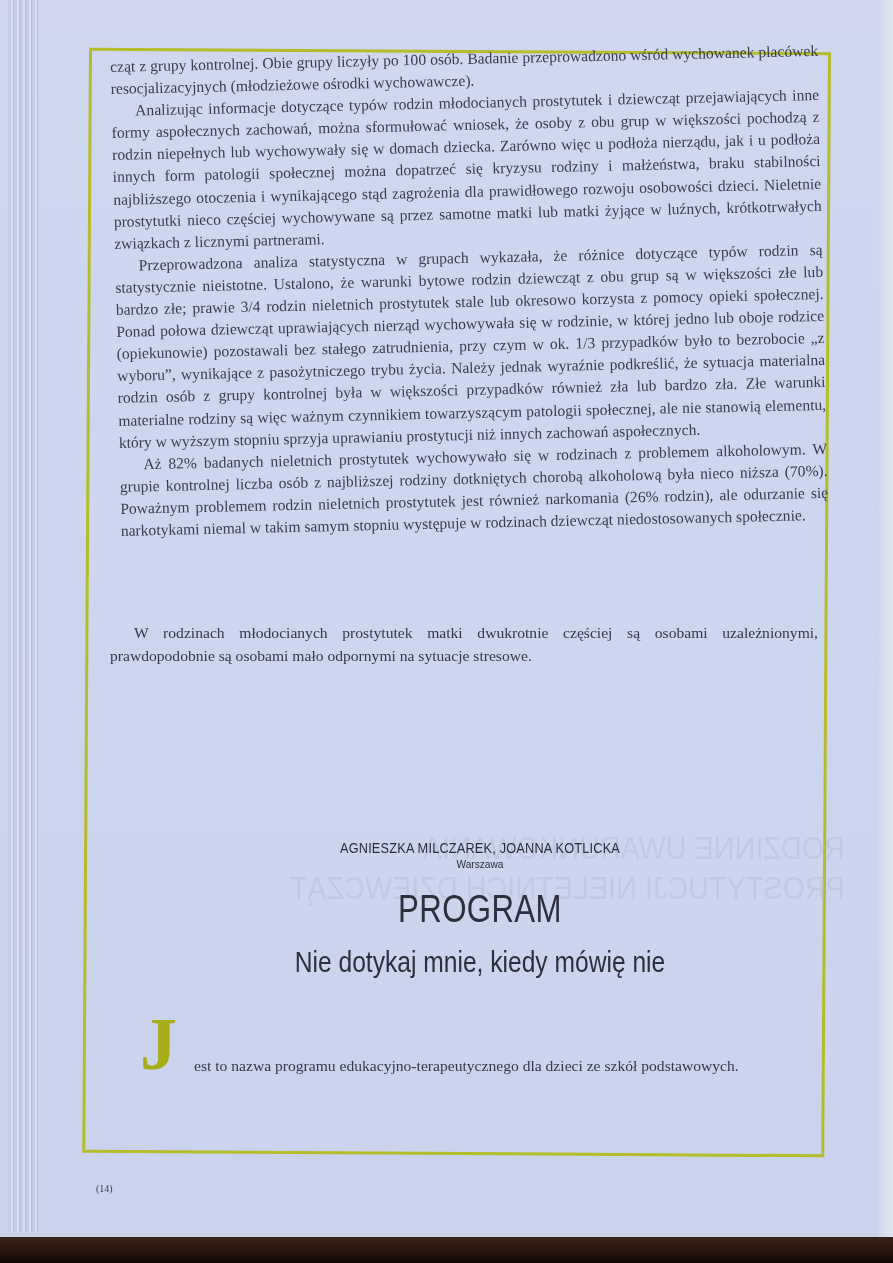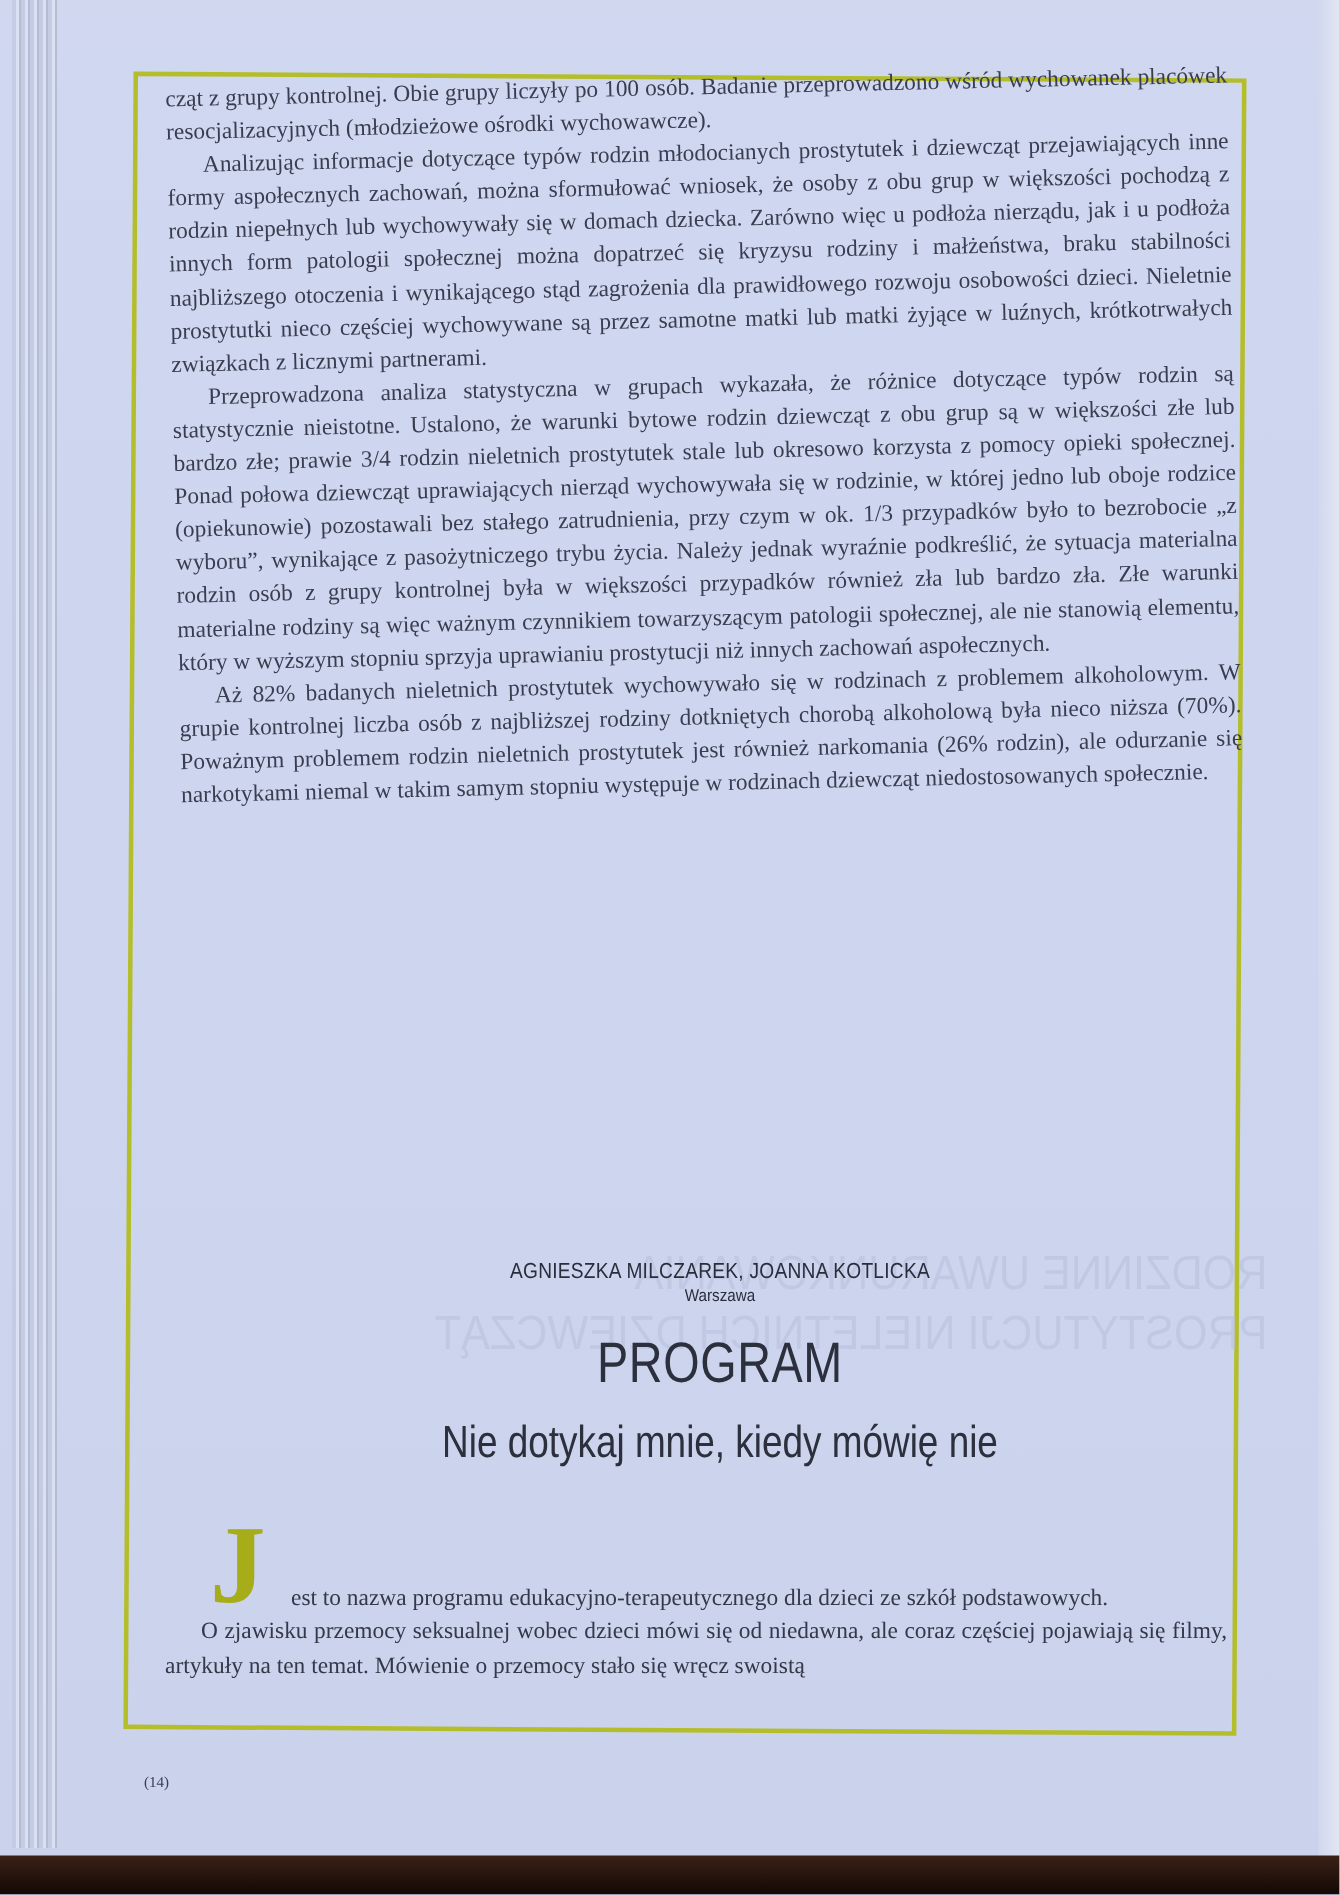--- a/index.html
+++ b/index.html
@@ -105,37 +105,37 @@
   <div class="frame"></div>
 
   <div class="body-text">
     <p>cząt z grupy kontrolnej. Obie grupy liczyły po 100 osób. Badanie przeprowadzono wśród wychowanek placówek resocjalizacyjnych (młodzieżowe ośrodki wychowawcze).</p>
     <p class="indent">Analizując informacje dotyczące typów rodzin młodocianych prostytutek i dziewcząt przejawiających inne formy aspołecznych zachowań, można sformułować wniosek, że osoby z obu grup w większości pochodzą z rodzin niepełnych lub wychowywały się w domach dziecka. Zarówno więc u podłoża nierządu, jak i u podłoża innych form patologii społecznej można dopatrzeć się kryzysu rodziny i małżeństwa, braku stabilności najbliższego otoczenia i wynikającego stąd zagrożenia dla prawidłowego rozwoju osobowości dzieci. Nieletnie prostytutki nieco częściej wychowywane są przez samotne matki lub matki żyjące w luźnych, krótkotrwałych związkach z licznymi partnerami.</p>
     <p class="indent">Przeprowadzona analiza statystyczna w grupach wykazała, że różnice dotyczące typów rodzin są statystycznie nieistotne. Ustalono, że warunki bytowe rodzin dziewcząt z obu grup są w większości złe lub bardzo złe; prawie 3/4 rodzin nieletnich prostytutek stale lub okresowo korzysta z pomocy opieki społecznej. Ponad połowa dziewcząt uprawiających nierząd wychowywała się w rodzinie, w której jedno lub oboje rodzice (opiekunowie) pozostawali bez stałego zatrudnienia, przy czym w ok. 1/3 przypadków było to bezrobocie „z wyboru”, wynikające z pasożytniczego trybu życia. Należy jednak wyraźnie podkreślić, że sytuacja materialna rodzin osób z grupy kontrolnej była w większości przypadków również zła lub bardzo zła. Złe warunki materialne rodziny są więc ważnym czynnikiem towarzyszącym patologii społecznej, ale nie stanowią elementu, który w wyższym stopniu sprzyja uprawianiu prostytucji niż innych zachowań aspołecznych.</p>
     <p class="indent">Aż 82% badanych nieletnich prostytutek wychowywało się w rodzinach z problemem alkoholowym. W grupie kontrolnej liczba osób z najbliższej rodziny dotkniętych chorobą alkoholową była nieco niższa (70%). Poważnym problemem rodzin nieletnich prostytutek jest również narkomania (26% rodzin), ale odurzanie się narkotykami niemal w takim samym stopniu występuje w rodzinach dziewcząt niedostosowanych społecznie.</p>
   </div>
 
   <div class="lower-text">
+    <p class="indent">W rodzinach młodocianych prostytutek matki dwukrotnie częściej są osobami uzależnionymi, prawdopodobnie są osobami mało odpornymi na sytuacje stresowe.</p>
   </div>
 
   <div class="ghost">
     <div>RODZINNE UWARUNKOWANIA</div>
     <div>PROSTYTUCJI NIELETNICH DZIEWCZĄT</div>
   </div>
 
   <div class="authors">
     <div class="names">AGNIESZKA MILCZAREK, JOANNA KOTLICKA</div>
     <div class="city">Warszawa</div>
   </div>
 
   <div class="title">PROGRAM</div>
   <div class="subtitle">Nie dotykaj mnie, kiedy mówię nie</div>
 
   <div class="intro">
     <span class="dropcap">J</span>
     <p class="first">est to nazwa programu edukacyjno-terapeutycznego dla dzieci ze szkół podstawowych.</p>
-    <p class="indent">O zjawisku przemocy seksualnej wobec dzieci mówi się od niedawna, ale coraz częściej pojawiają się filmy, artykuły na ten temat. Mówienie o przemocy stało się wręcz swoistą</p>
   </div>
 
   <div class="page-number">(14)</div>
 </div>
 
 <div class="floor"></div>
 
 </body></html>

